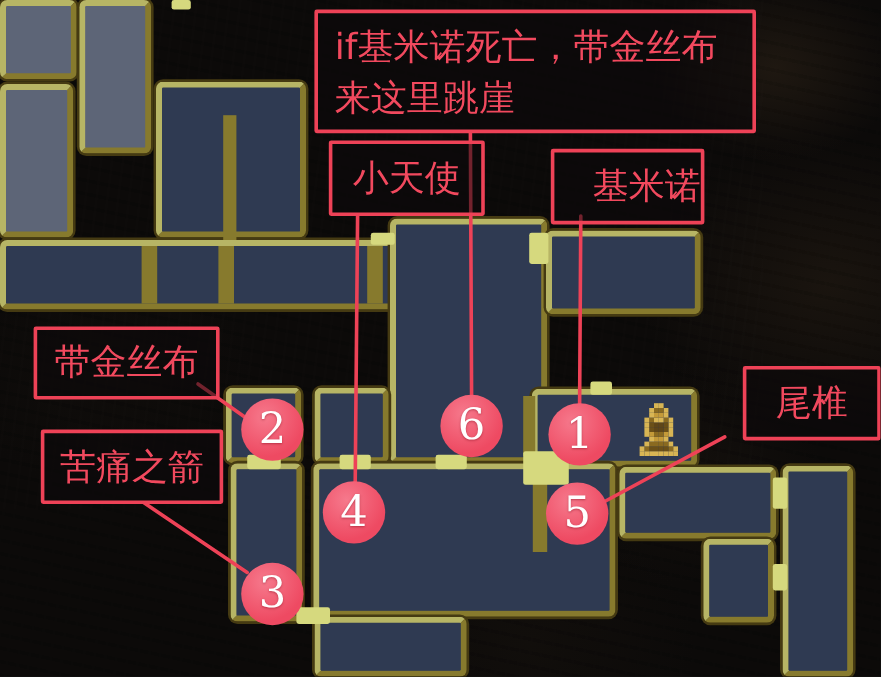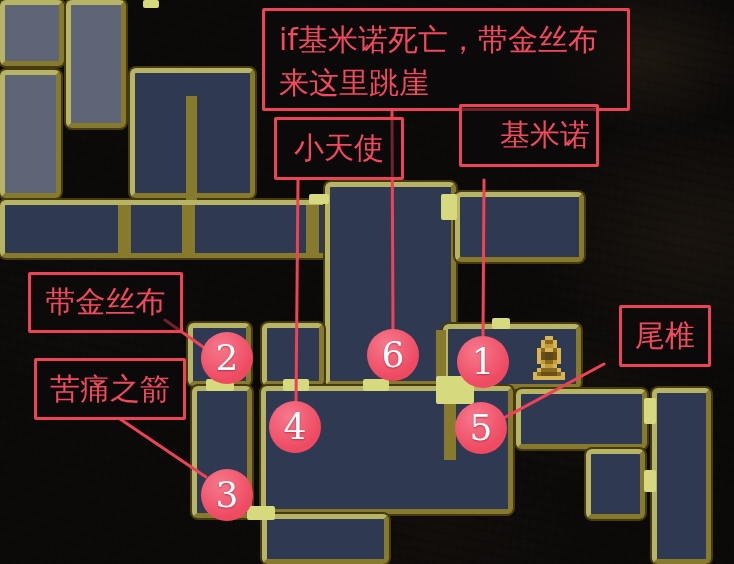--- a/index.html
+++ b/index.html
@@ -39,24 +39,24 @@
           color:var(--marker_text);font-family:"DejaVu Serif","Liberation Serif",serif;
           font-size:36px;line-height:1;text-shadow:0 1px 2px rgba(120,0,20,.45);}
 
   .note-box{position:absolute;box-sizing:border-box;z-index:30;
             border:3px solid var(--accent_red);background:rgba(12,9,11,0.55);
             color:var(--text_red);border-radius:2px;}
   .top-note{left:262px;top:8px;width:368px;height:103px;font-size:30px;line-height:1.42;
             padding:4px 0 0 14px;display:flex;flex-direction:column;justify-content:center;}
   .label-box{display:flex;align-items:center;justify-content:center;font-size:30px;margin-left:16px;}
   #box-angel{left:258px;top:117px;width:130px;height:63px;}
-  #box-jiminuo{left:443px;top:104px;width:140px;height:63px;padding-left:32px;}
+  #box-jiminuo{left:443px;top:124px;width:128px;height:63px;padding-left:32px;}
   #box-tear{left:12px;top:272px;width:155px;height:61px;}
   #box-pain{left:18px;top:358px;width:152px;height:62px;}
-  #box-tail{left:603px;top:305px;width:92px;height:62px;}
+  #box-tail{left:603px;top:305px;width:115px;height:62px;}
 
   
   .player-icon{position:absolute;width:4px;height:4px;z-index:20;background:transparent;
     box-shadow:
       12px 0 0 #d8b554, 16px 0 0 #d8b554,
       8px 4px 0 #d8b554, 12px 4px 0 #8a6a20, 16px 4px 0 #8a6a20, 20px 4px 0 #d8b554,
       8px 8px 0 #d8b554, 12px 8px 0 #c49a38, 16px 8px 0 #c49a38, 20px 8px 0 #d8b554,
       4px 12px 0 #d8b554, 8px 12px 0 #8a6a20, 12px 12px 0 #d8b554, 16px 12px 0 #d8b554, 20px 12px 0 #8a6a20, 24px 12px 0 #d8b554,
       4px 16px 0 #d8b554, 8px 16px 0 #6b5018, 12px 16px 0 #5f4618, 16px 16px 0 #5f4618, 20px 16px 0 #6b5018, 24px 16px 0 #d8b554,
       4px 20px 0 #d8b554, 8px 20px 0 #6b5018, 12px 20px 0 #5f4618, 16px 20px 0 #5f4618, 20px 20px 0 #6b5018, 24px 20px 0 #d8b554,

